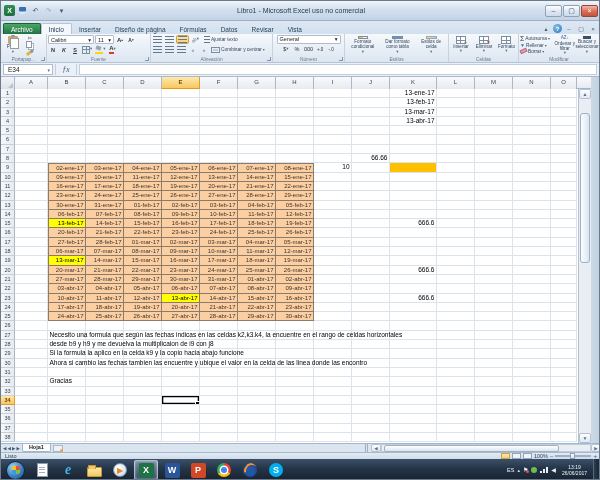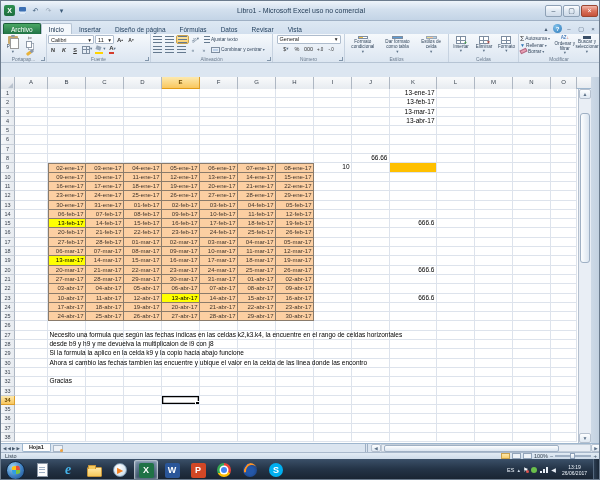--- a/index.html
+++ b/index.html
@@ -415,20 +415,30 @@
         <span>Ordenar y filtrar</span>
       </div>
       <div class="bb dd" style="width:22px;">
         <span class="binoc-ico"></span>
         <span>Buscar y seleccionar</span>
       </div>
       <div class="glabel">Modificar</div>
     </div>
   </div>
 
+  <div class="fbar">
+    <div class="namebox">
+      <span>E34</span>
+        <span class="caret">▾</span>
+    </div>
+    <div class="sep"></div>
+    <div class="fx">ƒx</div>
+    <div class="sep"></div>
+    <div class="finput"></div>
+  </div>
 
   <div class="sheet">
     <div class="colheads" id="cols">
         <div class="corner"></div>
         <div class="ch" style="width: 33px;">A</div>
         <div class="ch" style="width: 38px;">B</div>
         <div class="ch" style="width: 38px;">C</div>
         <div class="ch" style="width: 38px;">D</div>
         <div class="ch sel" style="width: 38px;">E</div>
         <div class="ch" style="width: 38px;">F</div>

